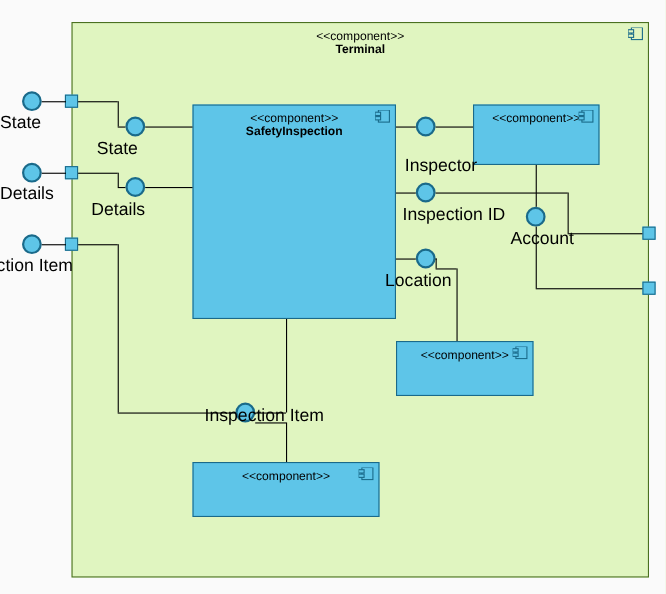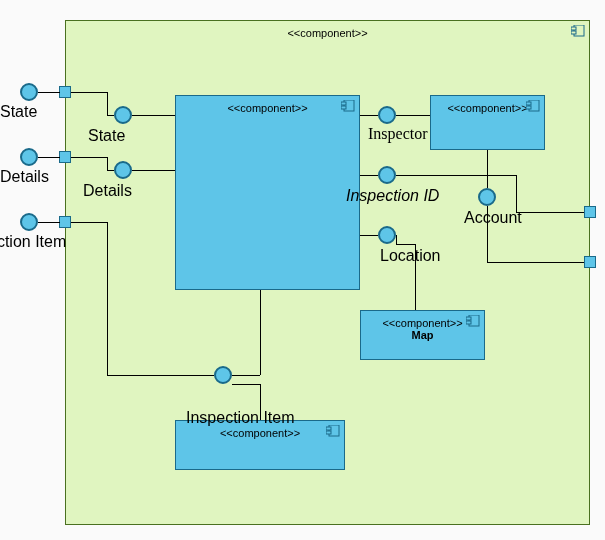--- a/index.html
+++ b/index.html
@@ -92,32 +92,34 @@
   .vline { width: 1px; }
 </style>
 </head>
 <body>
 
 <div class="canvas">
 
   <div class="container" style="left:65px; top:20px; width:525px; height:505px;">
     <div class="container-header">
       <span class="stereotype">&lt;&lt;component&gt;&gt;</span>
+      <span class="name">Terminal</span>
     </div>
     <div class="comp-icon">
       <svg class="comp-icon-svg" width="14" height="12">
           <rect x="3" y="0" width="10" height="11" fill="none" stroke="#1a6a8a"></rect>
           <rect x="0" y="2" width="5" height="3" fill="#e0f5c0" stroke="#1a6a8a"></rect>
           <rect x="0" y="6" width="5" height="3" fill="#e0f5c0" stroke="#1a6a8a"></rect>
         </svg>
     </div>
   </div>
 
   <div class="component" style="left:175px; top:95px; width:185px; height:195px;">
     <span class="stereotype">&lt;&lt;component&gt;&gt;</span>
+    <span class="name">SafetyInspection</span>
     <div class="comp-icon">
       <svg class="comp-icon-svg" width="14" height="12">
           <rect x="3" y="0" width="10" height="11" fill="none" stroke="#1a6a8a"></rect>
           <rect x="0" y="2" width="5" height="3" fill="#5ec5e8" stroke="#1a6a8a"></rect>
           <rect x="0" y="6" width="5" height="3" fill="#5ec5e8" stroke="#1a6a8a"></rect>
         </svg>
     </div>
   </div>
 
   <div class="component" style="left:430px; top:95px; width:115px; height:55px;">
@@ -126,21 +128,20 @@
       <svg class="comp-icon-svg" width="14" height="12">
           <rect x="3" y="0" width="10" height="11" fill="none" stroke="#1a6a8a"></rect>
           <rect x="0" y="2" width="5" height="3" fill="#5ec5e8" stroke="#1a6a8a"></rect>
           <rect x="0" y="6" width="5" height="3" fill="#5ec5e8" stroke="#1a6a8a"></rect>
         </svg>
     </div>
   </div>
 
   <div class="component" style="left:360px; top:310px; width:125px; height:50px;">
     <span class="stereotype">&lt;&lt;component&gt;&gt;</span>
-    <span class="name">Map</span>
     <div class="comp-icon">
       <svg class="comp-icon-svg" width="14" height="12">
           <rect x="3" y="0" width="10" height="11" fill="none" stroke="#1a6a8a"></rect>
           <rect x="0" y="2" width="5" height="3" fill="#5ec5e8" stroke="#1a6a8a"></rect>
           <rect x="0" y="6" width="5" height="3" fill="#5ec5e8" stroke="#1a6a8a"></rect>
         </svg>
     </div>
   </div>
 
   <div class="component" style="left:175px; top:420px; width:170px; height:50px;">
@@ -184,50 +185,50 @@
   <div class="line hline" style="left:132px; top:170px; width:43px;"></div>
   <div class="line hline" style="left:71px; top:157px; width:36px;"></div>
   <div class="line vline" style="left:107px; top:157px; height:13px;"></div>
   <div class="line hline" style="left:107px; top:170px; width:7px;"></div>
 
   <div class="line hline" style="left:71px; top:222px; width:36px;"></div>
   <div class="line vline" style="left:107px; top:222px; height:153px;"></div>
   <div class="line hline" style="left:107px; top:375px; width:107px;"></div>
 
   <div class="iface-circle solid" style="left:378px; top:106px;"></div>
-  <div class="iface-label" style="left:368px; top:125px;font-family:Liberation Serif, serif;">Inspector</div>
+  <div class="iface-label" style="left:368px; top:142px;">Inspector</div>
   <div class="line hline" style="left:360px; top:115px; width:18px;"></div>
   <div class="line hline" style="left:396px; top:115px; width:34px;"></div>
 
   <div class="iface-circle solid" style="left:378px; top:166px;"></div>
-  <div class="iface-label" style="left:346px; top:187px;font-style:italic;">Inspection ID</div>
+  <div class="iface-label" style="left:366px; top:187px;">Inspection ID</div>
   <div class="line hline" style="left:360px; top:175px; width:18px;"></div>
 
   <div class="line hline" style="left:396px; top:175px; width:120px;"></div>
   <div class="line vline" style="left:516px; top:175px; height:37px;"></div>
   <div class="line hline" style="left:516px; top:212px; width:68px;"></div>
 
   <div class="iface-circle solid" style="left:378px; top:226px;"></div>
-  <div class="iface-label" style="left:380px; top:247px;">Location</div>
+  <div class="iface-label" style="left:350px; top:247px;">Location</div>
   <div class="line hline" style="left:360px; top:235px; width:18px;"></div>
 
   <div class="line vline" style="left:415px; top:244px; height:66px;"></div>
   <div class="line hline" style="left:396px; top:244px; width:19px;"></div>
   <div class="line hline" style="left:396px; top:235px; width:1px;"></div>
   <div class="line vline" style="left:396px; top:235px; height:9px;"></div>
 
   <div class="iface-circle solid" style="left:478px; top:188px;"></div>
   <div class="iface-label" style="left:464px; top:209px;">Account</div>
   <div class="line vline" style="left:487px; top:150px; height:38px;"></div>
 
   <div class="line vline" style="left:487px; top:206px; height:56px;"></div>
   <div class="line hline" style="left:487px; top:262px; width:97px;"></div>
 
   <div class="iface-circle solid" style="left:214px; top:366px;"></div>
-  <div class="iface-label" style="left:186px; top:409px;">Inspection Item</div>
+  <div class="iface-label" style="left:186px; top:370px;">Inspection Item</div>
   <div class="line vline" style="left:260px; top:290px; height:85px;"></div>
   <div class="line hline" style="left:232px; top:375px; width:28px;"></div>
 
   <div class="line vline" style="left:260px; top:384px; height:36px;"></div>
   <div class="line hline" style="left:232px; top:384px; width:28px;"></div>
   <div class="line vline" style="left:223px; top:384px; height:0px;"></div>
 
 </div>
 
 </body></html>

